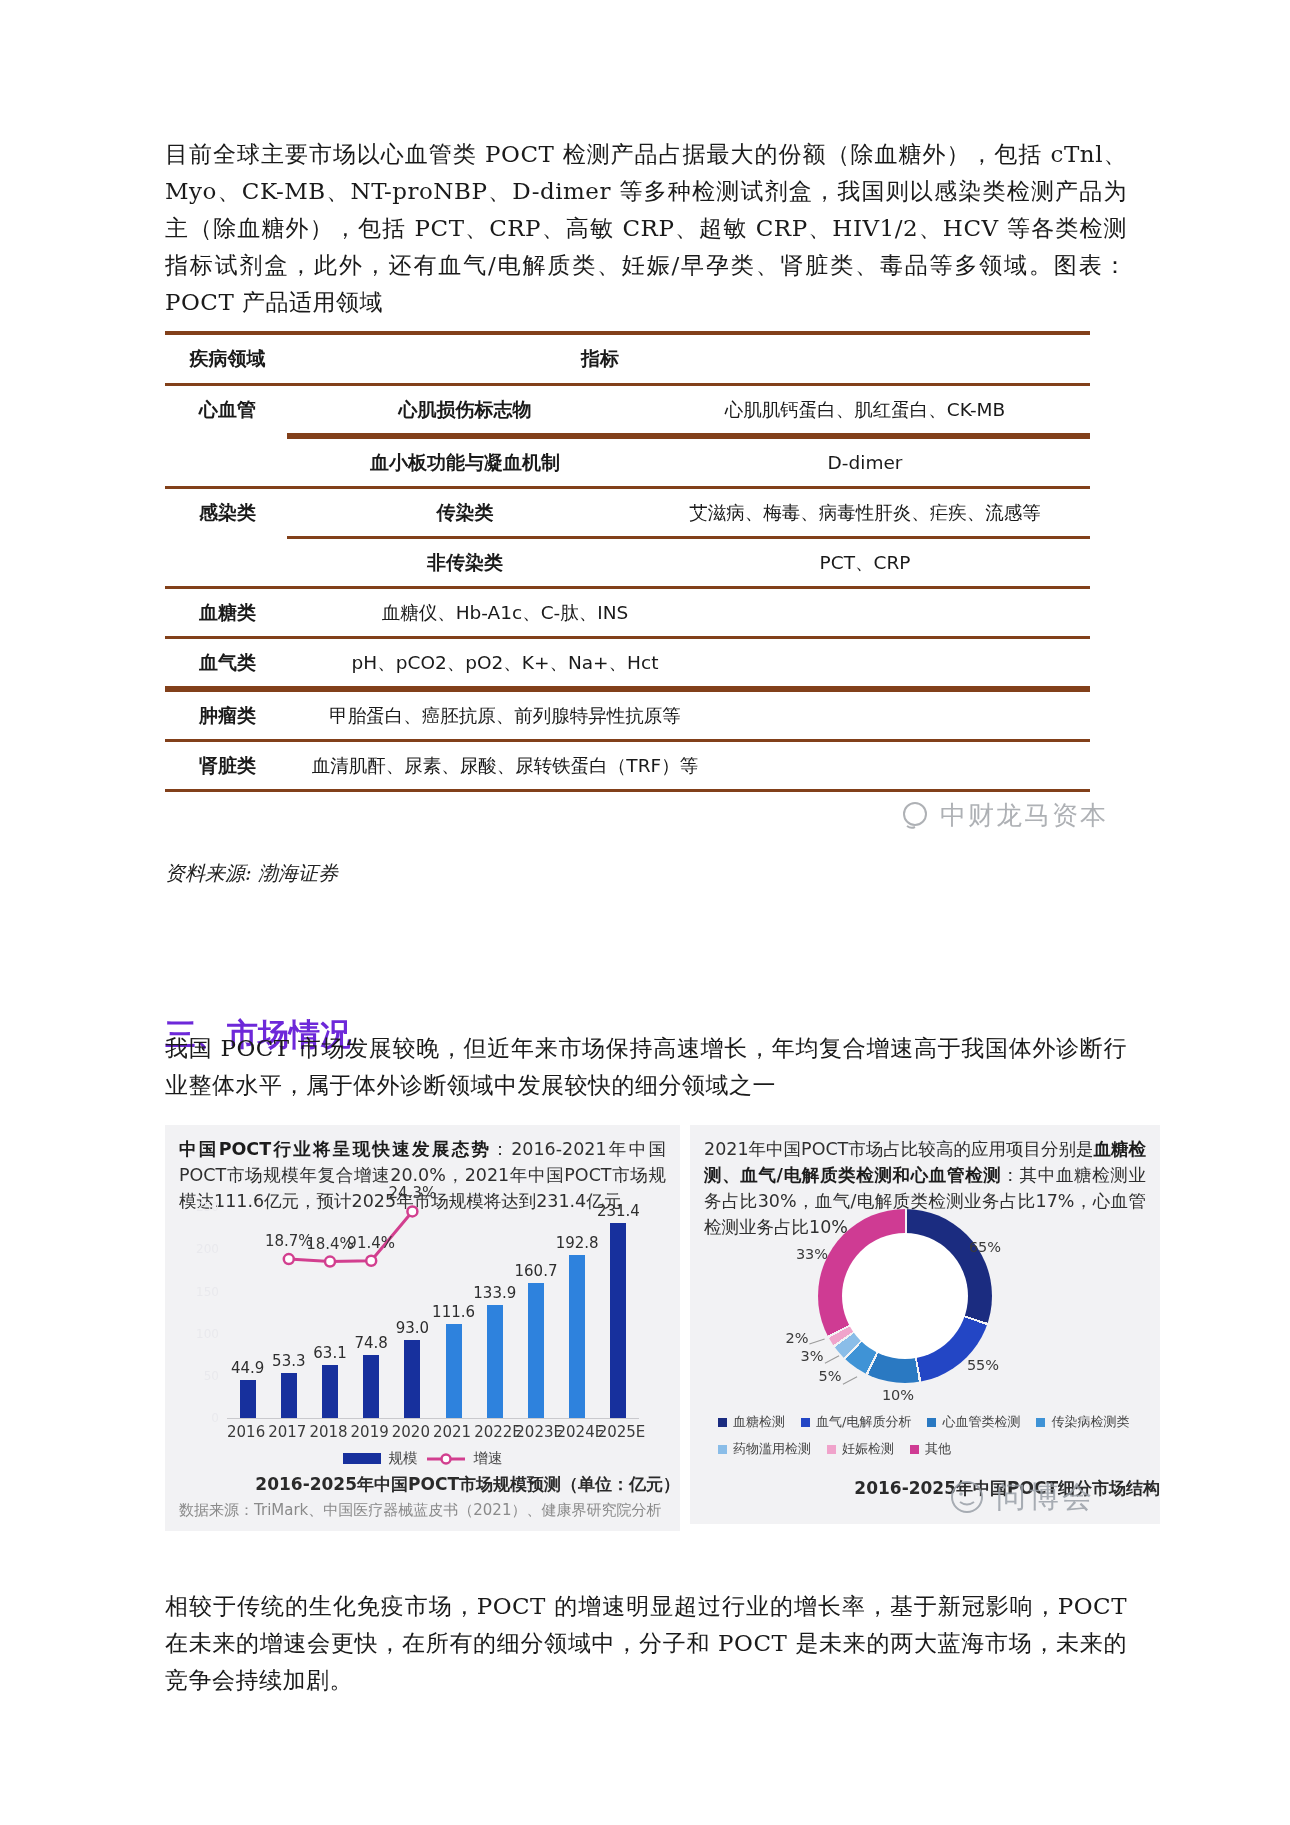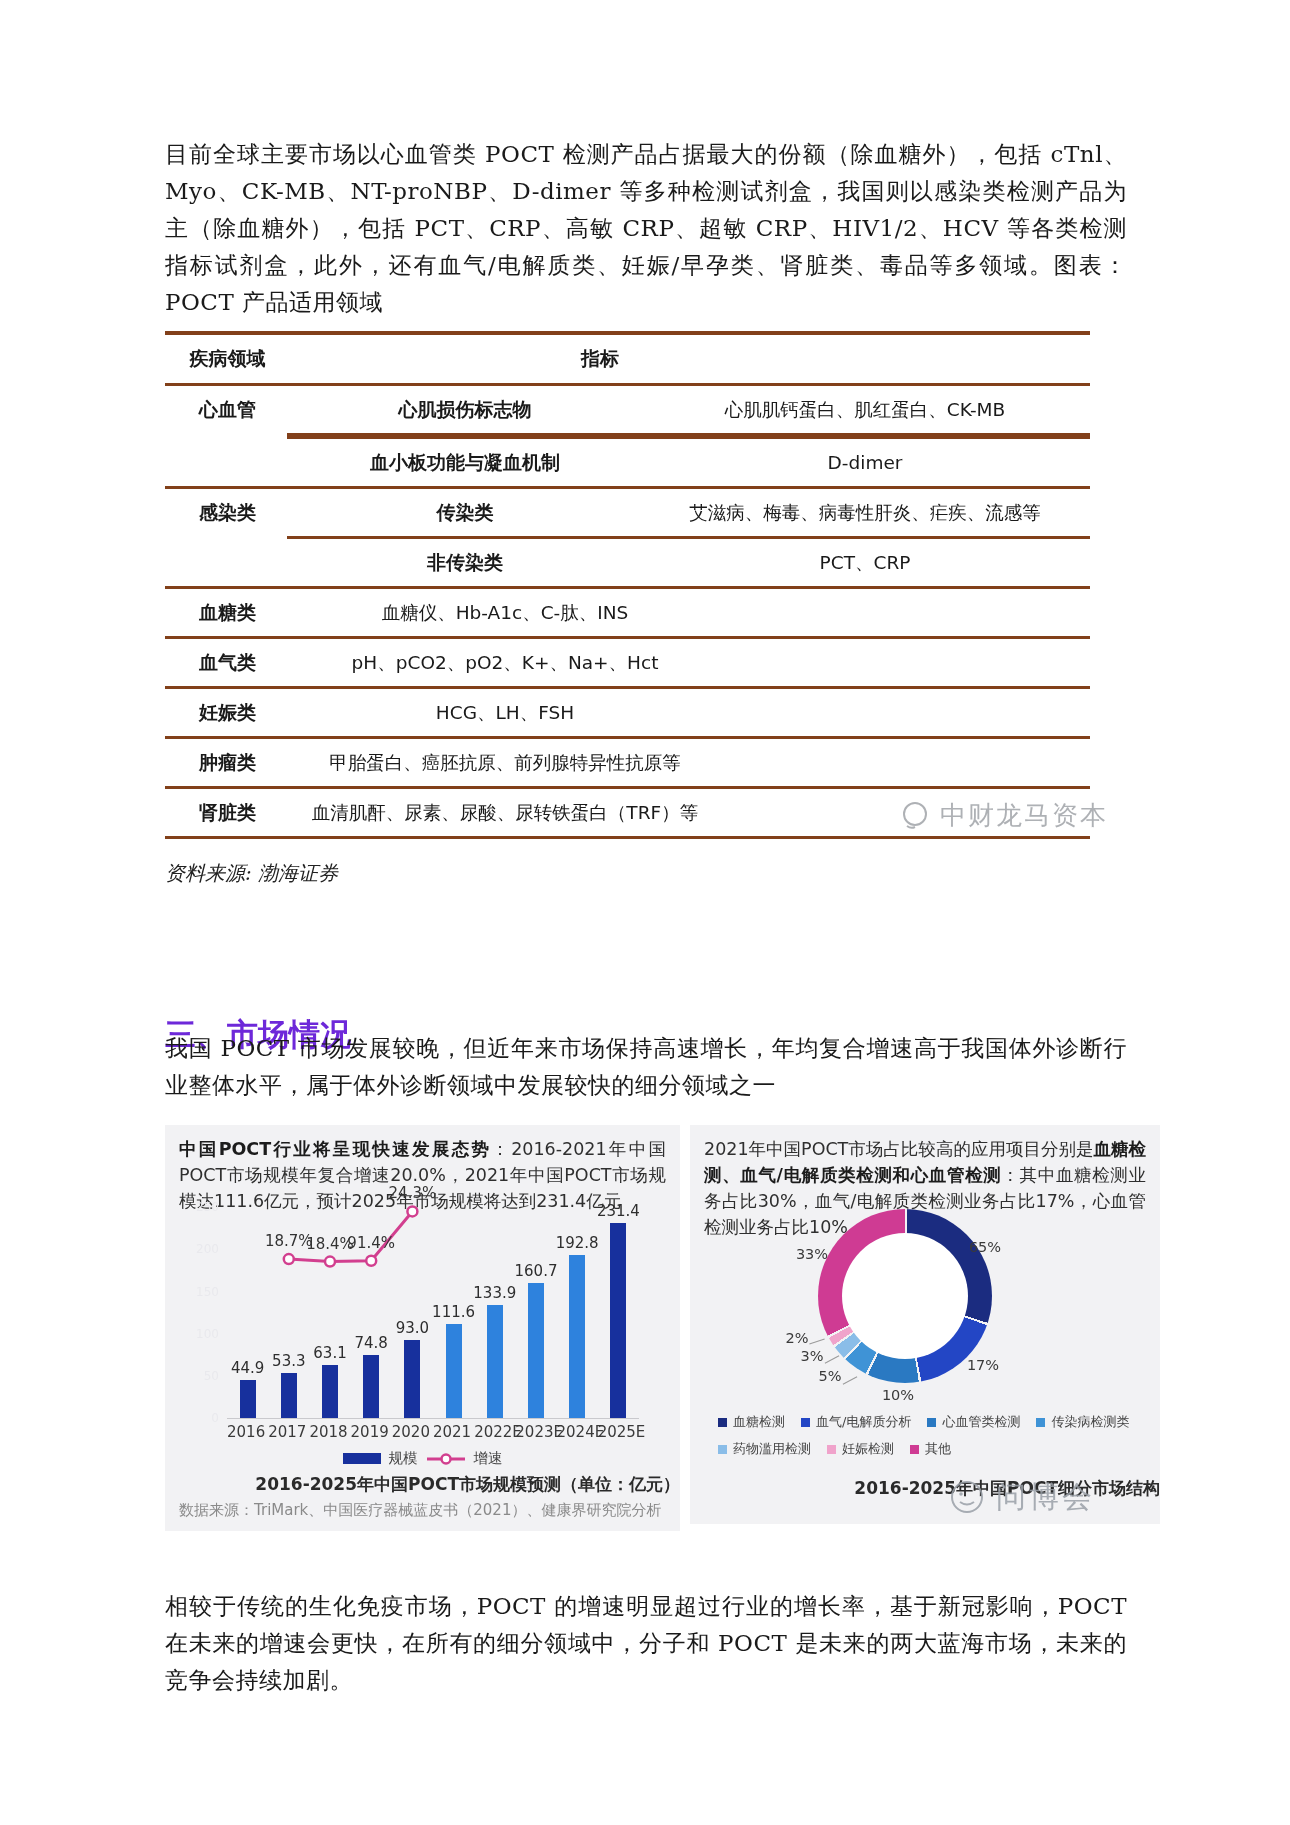--- a/index.html
+++ b/index.html
@@ -103,24 +103,20 @@
       <div class="t-row">
         <div class="t-c1">血糖类</div>
         <div class="t-cm">血糖仪、Hb-A1c、C-肽、INS</div>
       </div>
       <div class="t-div"></div>
       <div class="t-row">
         <div class="t-c1">血气类</div>
         <div class="t-cm">pH、pCO2、pO2、K+、Na+、Hct</div>
       </div>
       <div class="t-div"></div>
-      <div class="t-row">
-        <div class="t-c1">妊娠类</div>
-        <div class="t-cm">HCG、LH、FSH</div>
-      </div>
       <div class="t-div"></div>
       <div class="t-row">
         <div class="t-c1">肿瘤类</div>
         <div class="t-cm">甲胎蛋白、癌胚抗原、前列腺特异性抗原等</div>
       </div>
       <div class="t-div"></div>
       <div class="t-row">
         <div class="t-c1">肾脏类</div>
         <div class="t-cm">血清肌酐、尿素、尿酸、尿转铁蛋白（TRF）等</div>
       </div>
@@ -206,21 +202,21 @@
   <div class="chart-title bar-title">2016-2025年中国POCT市场规模预测（单位：亿元）</div>
   <div class="chart-src">数据来源：TriMark、中国医疗器械蓝皮书（2021）、健康界研究院分析</div>
 </div>
 
 <div class="abs panel panelR">
   <div class="intro"><span>2021年中国POCT市场占比较高的应用项目分别是</span><b>血糖检测、血气/电解质类检测和心血管检测</b><span>：其中血糖检测业务占比30%，血气/电解质类检测业务占比17%，心血管检测业务占比10%</span></div>
   <div class="donut" id="donut" style="background: conic-gradient(rgb(242, 242, 244) 0%, rgb(242, 242, 244) 0.45%, rgb(27, 44, 128) 0.45%, rgb(27, 44, 128) 30%, rgb(242, 242, 244) 30%, rgb(242, 242, 244) 30.45%, rgb(35, 70, 197) 30.45%, rgb(35, 70, 197) 47%, rgb(242, 242, 244) 47%, rgb(242, 242, 244) 47.45%, rgb(42, 121, 194) 47.45%, rgb(42, 121, 194) 57%, rgb(242, 242, 244) 57%, rgb(242, 242, 244) 57.45%, rgb(63, 147, 214) 57.45%, rgb(63, 147, 214) 62%, rgb(242, 242, 244) 62%, rgb(242, 242, 244) 62.45%, rgb(138, 189, 232) 62.45%, rgb(138, 189, 232) 65%, rgb(242, 242, 244) 65%, rgb(242, 242, 244) 65.45%, rgb(240, 163, 203) 65.45%, rgb(240, 163, 203) 67%, rgb(242, 242, 244) 67%, rgb(242, 242, 244) 67.45%, rgb(207, 59, 147) 67.45%, rgb(207, 59, 147) 100%);"></div>
   <div class="donut-hole"></div>
   <div id="pie-labels">
       <div class="pie-label" style="left: 295px; top: 122px;">65%</div>
-      <div class="pie-label" style="left: 293px; top: 240px;">17%</div>
+      <div class="pie-label" style="left: 293px; top: 240px;">55%</div>
       <div class="pie-label" style="left: 208px; top: 270px;">10%</div>
       <div class="pie-label" style="left: 140px; top: 251px;">5%</div>
       <div class="pie-label" style="left: 122px; top: 231px;">3%</div>
       <div class="pie-label" style="left: 107px; top: 213px;">2%</div>
       <div class="pie-label" style="left: 122px; top: 129px;">33%</div>
       <div class="leader" style="left: 152px; top: 255px; transform: rotate(-28deg);"></div>
       <div class="leader" style="left: 134px; top: 234px; transform: rotate(-28deg);"></div>
       <div class="leader" style="left: 119px; top: 216px; transform: rotate(-18deg);"></div>
     </div>
   <div class="pie-legend" id="pie-legend">

